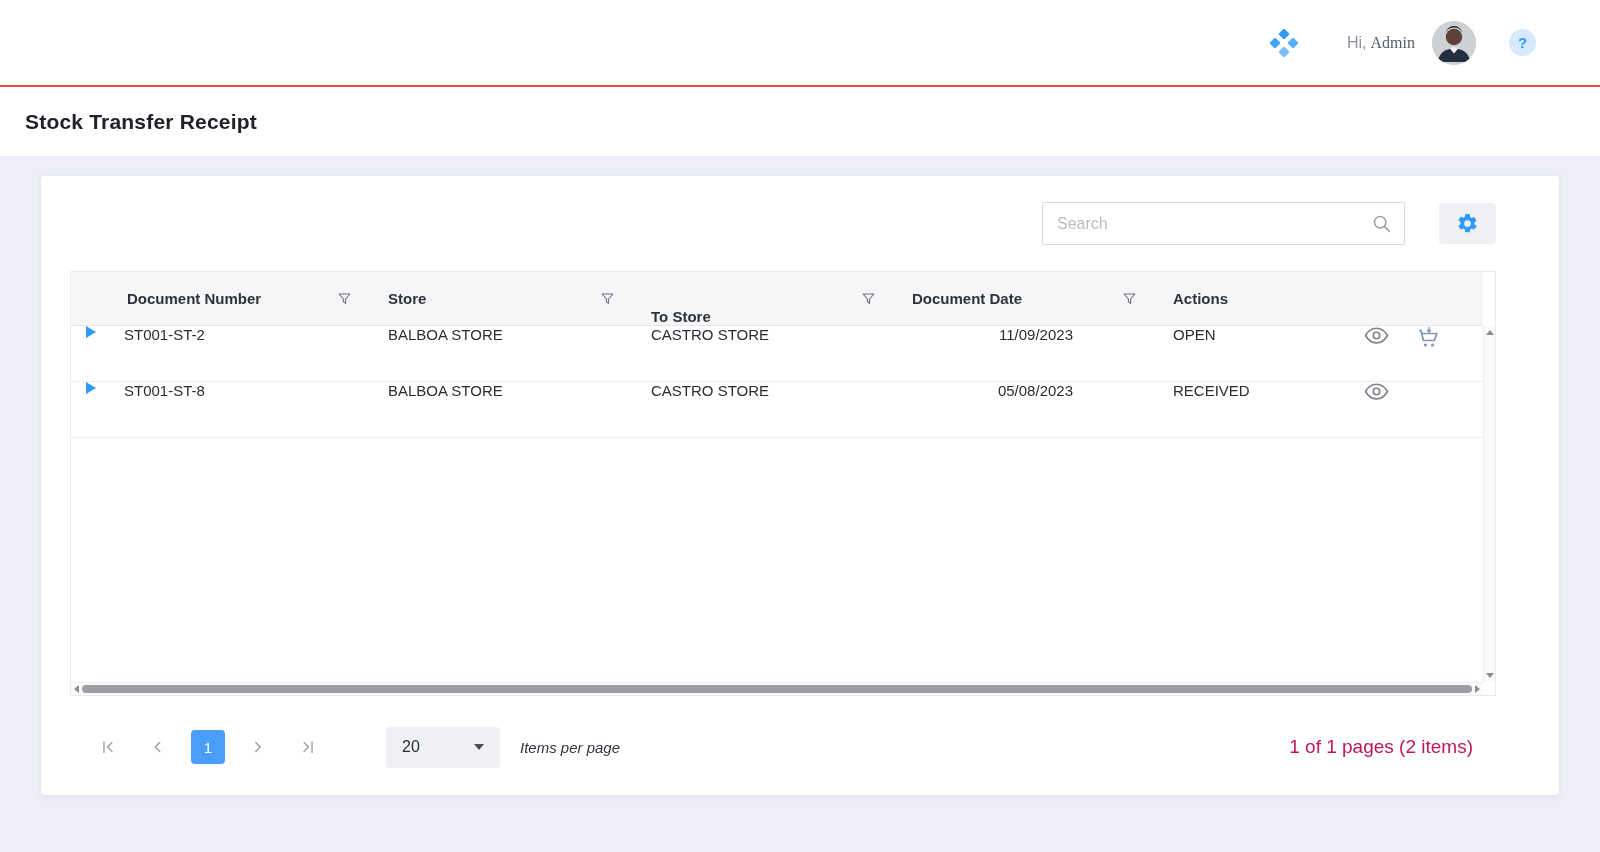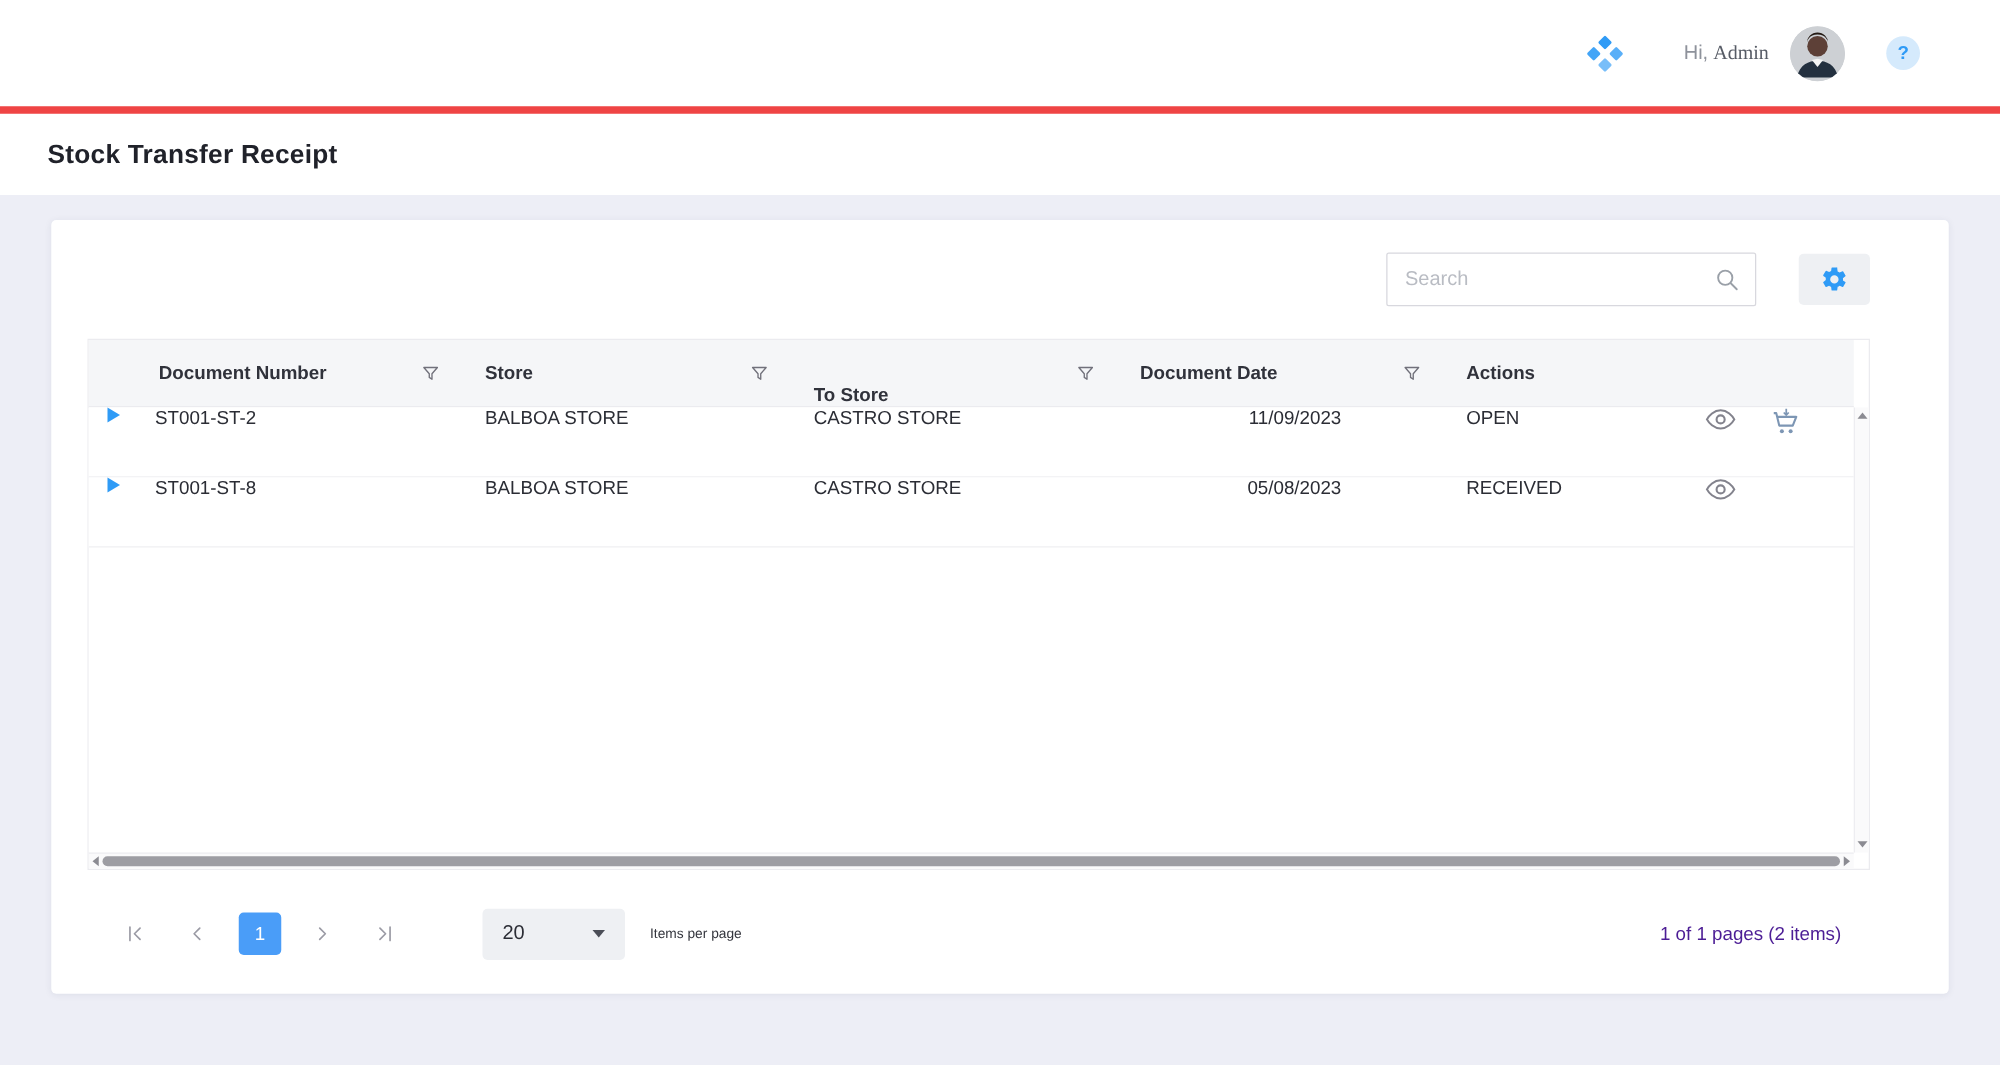--- a/index.html
+++ b/index.html
@@ -30,36 +30,36 @@
   .avatar svg { display:block; }
   .help {
     width:27px; height:27px; border-radius:50%;
     background:#d5eafc; color:#2f9bf6;
     display:flex; align-items:center; justify-content:center;
     font-size:15px; font-weight:700; cursor:pointer;
   }
 
   
   .titlebar {
-    height:71px; background:#fff; border-top:6px solid #ef4444;
-    display:flex; align-items:center; padding-left:38px;
+    height:71px; background:#fff; border-top:2px solid #ef4444;
+    display:flex; align-items:center; padding-left:25px;
   }
   .page-title { margin:0; font-size:21px; font-weight:600; color:#20222a; letter-spacing:.2px; }
 
   
   .content { padding:20px 41px 0; }
   .card {
     background:#fff; border-radius:4px; height:619px;
     box-shadow:0 1px 6px rgba(40,45,80,.08);
     padding-top:26px;
   }
 
   
   .toolbar { display:flex; justify-content:flex-end; align-items:center; height:43px; margin:0 63px 0 29px; }
-  .search-box { position:relative; width:296px; height:43px; margin-right:34px; }
+  .search-box { position:relative; width:363px; height:43px; margin-right:34px; }
   .search-input {
     width:100%; height:100%; border:1px solid #d8d8de; border-radius:2px;
     padding:0 44px 0 14px; font-size:16px; font-family:inherit; color:#333; outline:none;
   }
   .search-input::placeholder { color:#b9bcc3; }
   .search-icon { position:absolute; right:13px; top:12px; display:flex; }
   .settings-btn {
     width:57px; height:41px; background:#eef0f3; border:none; border-radius:4px;
     display:flex; align-items:center; justify-content:center; cursor:pointer;
   }
@@ -111,22 +111,22 @@
     display:flex; align-items:center; justify-content:center; cursor:pointer;
     margin-right:16px; font-family:inherit; font-size:15px; padding:0;
   }
   .pg-btn.current { background:#4a9df8; color:#fff; }
   .page-size {
     width:114px; height:41px; background:#eef0f3; border-radius:4px;
     display:flex; align-items:center; justify-content:space-between;
     padding:0 16px; margin-left:45px; cursor:pointer; font-size:16px; color:#2b2d35;
   }
   .caret { width:0; height:0; border-left:5px solid transparent; border-right:5px solid transparent; border-top:6px solid #4b4e57; }
-  .pg-label { margin-left:20px; font-size:11px; color:#33353d; }
-  .pg-summary { margin-left:auto; font-size:15px; color:#4c1d95; }
+  .pg-label { margin-left:20px; font-size:15px; color:#33353d;font-style:italic; }
+  .pg-summary { margin-left:auto; font-size:19px; color:#be185d; }
 </style>
 </head>
 <body>
 
 <div class="app">
 
   <header class="topbar">
     <div class="logo-diamonds">
       <span class="d d1"></span>
       <span class="d d2"></span>

